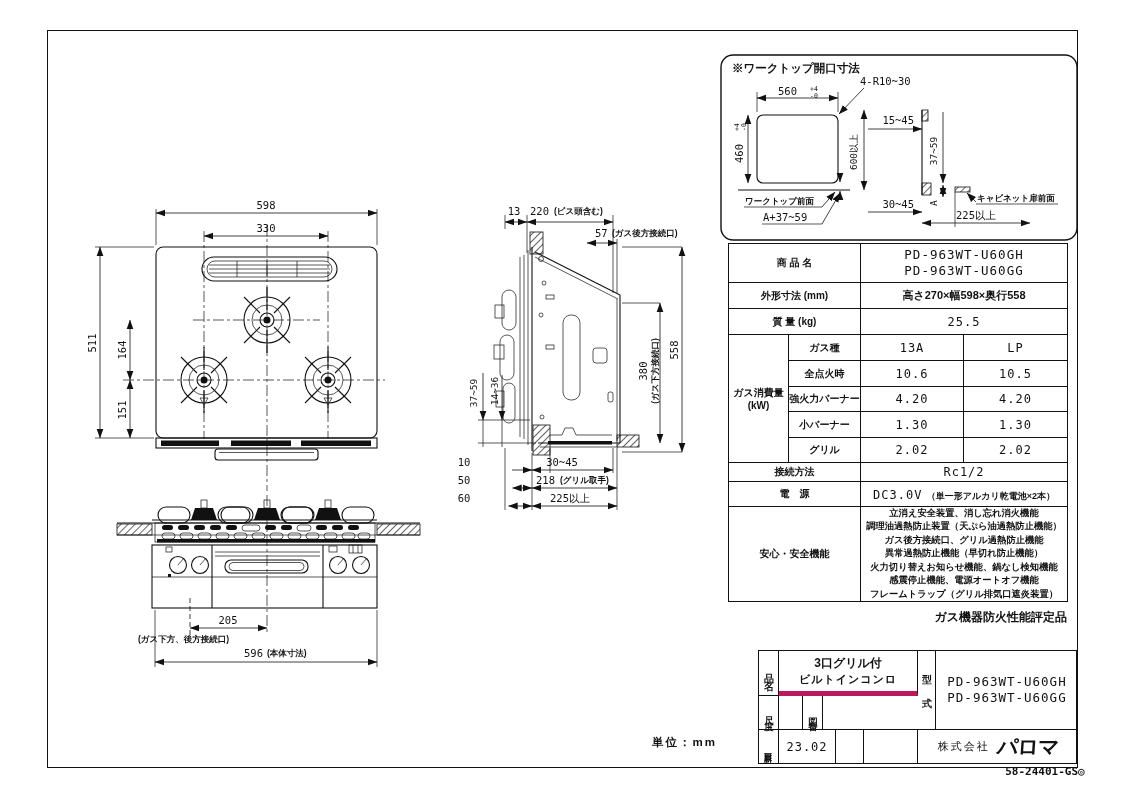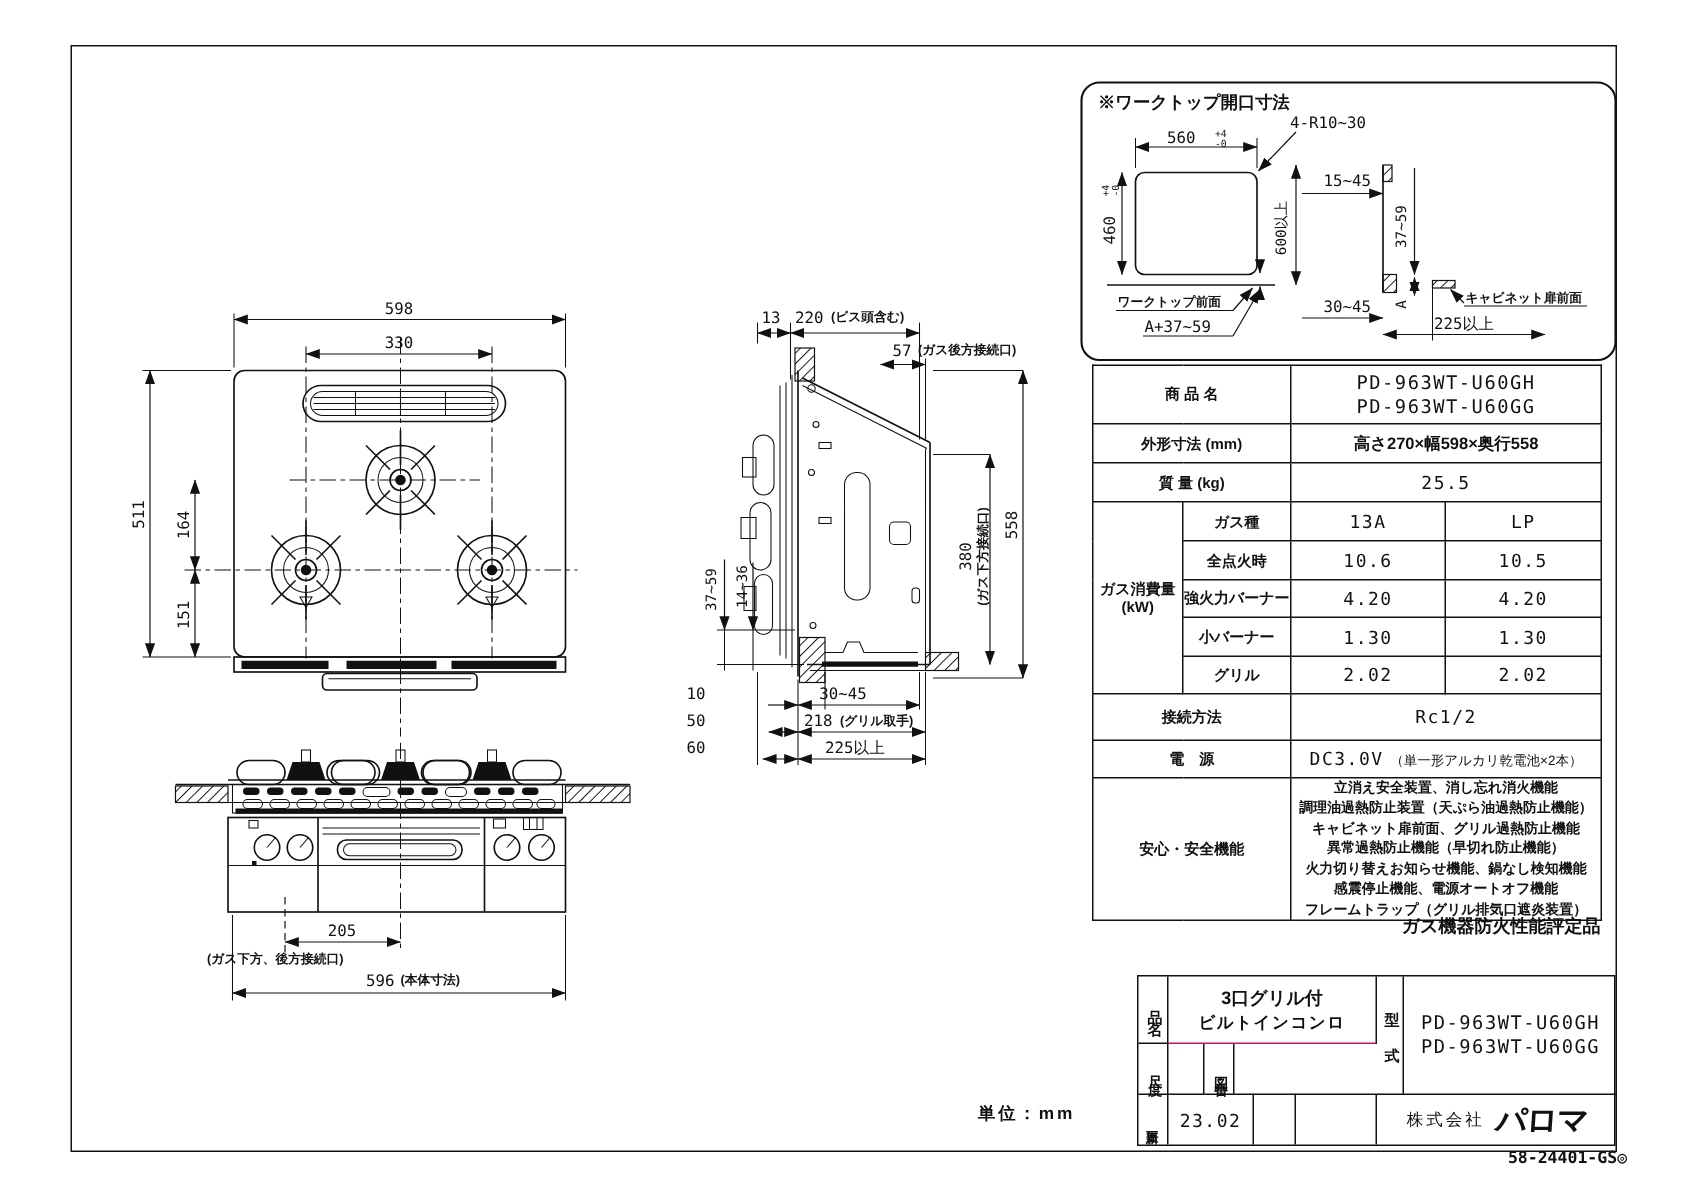--- a/index.html
+++ b/index.html
@@ -21,21 +21,21 @@
   .blk{fill:#111;stroke:none;}
   
   .spec{position:absolute;left:728px;top:243px;width:339px;border-collapse:collapse;table-layout:fixed;}
   .spec td{border:1px solid #111;padding:0;text-align:center;vertical-align:middle;overflow:hidden;}
   .spec{border:1.5px solid #111;}
   .lab{font-size:10px;font-weight:bold;}
   .mono{font-family:"DejaVu Sans Mono",monospace;font-size:12px;letter-spacing:1px;}
   .monoL{font-family:"DejaVu Sans Mono",monospace;font-size:12.5px;letter-spacing:1px;line-height:16px;}
   .mix{font-size:11px;font-weight:bold;margin-top:42px;}
   .safety{font-size:9.3px;font-weight:bold;text-align:left;line-height:13.4px;padding:2px 0 2px 6px;}
-  .pnote{font-size:9px;font-weight:normal;margin-top:36px;}
+  .pnote{font-size:9px;font-weight:bold;margin-top:36px;}
   .fire{position:absolute;left:728px;top:609px;width:339px;text-align:right;font-size:12px;font-weight:bold;}
   .notes{position:absolute;left:716px;top:624px;width:364px;font-size:8.6px;font-weight:bold;line-height:9.6px;letter-spacing:0.5px;}
   
   .tb{position:absolute;left:758px;top:650px;width:319px;height:114px;border:1.5px solid #111;box-sizing:border-box;}
   .tb .cell{position:absolute;box-sizing:border-box;display:flex;align-items:center;justify-content:center;}
   .vlab{writing-mode:vertical-rl;text-orientation:upright;font-weight:bold;}
   .unit{position:absolute;left:652px;top:735px;font-size:11.5px;font-weight:bold;letter-spacing:2px;}
   .docno{position:absolute;left:976px;top:765px;width:138px;text-align:center;
          font-family:"DejaVu Sans Mono",monospace;font-size:11px;font-weight:bold;}
   .wtbox{position:absolute;left:718px;top:52px;}
@@ -426,53 +426,53 @@
     <tr style="height:26px">
       <td class="lab">小バーナー</td>
       <td class="mono">1.30</td>
       <td class="mono">1.30</td>
     </tr>
     <tr style="height:25px">
       <td class="lab">グリル</td>
       <td class="mono">2.02</td>
       <td class="mono">2.02</td>
     </tr>
-    <tr style="height:31px">
+    <tr style="height:19px">
       <td colspan="2" class="lab">接続方法</td>
       <td colspan="2" class="mono">Rc1/2</td>
     </tr>
     <tr style="height:25px">
       <td colspan="2" class="lab">電　源</td>
       <td colspan="2">
         <span class="mono">DC3.0V</span>
         <span class="pnote">（単一形アルカリ乾電池×2本）</span>
       </td>
     </tr>
     <tr style="height:95px">
       <td colspan="2" class="lab">安心・安全機能</td>
       <td colspan="2" class="safety">
         <div>立消え安全装置、消し忘れ消火機能</div>
         <div>調理油過熱防止装置（天ぷら油過熱防止機能）</div>
-        <div>キャビネット扉前面、グリル過熱防止機能</div>
+        <div>ガス後方接続口、グリル過熱防止機能</div>
         <div>異常過熱防止機能（早切れ防止機能）</div>
         <div>火力切り替えお知らせ機能、鍋なし検知機能</div>
         <div>感震停止機能、電源オートオフ機能</div>
         <div>フレームトラップ（グリル排気口遮炎装置）</div>
       </td>
     </tr>
   </tbody>
     </table>
 
   <div class="fire">ガス機器防火性能評定品</div>
 
   <div class="tb">
     <div class="cell" style="left:0;top:0;width:20px;height:45px;border-right:1px solid #111;border-bottom:1px solid #111;">
       <span class="vlab" style="font-size:10px;letter-spacing:8px">品名</span>
     </div>
-    <div class="cell" style="left:20px;top:0;width:139px;height:45px;border-right:1px solid #111;border-bottom:1px solid #be185d;flex-direction:column;font-weight:bold;">
+    <div class="cell" style="left:20px;top:0;width:139px;height:45px;border-right:1px solid #111;border-bottom:5px solid #be185d;flex-direction:column;font-weight:bold;">
       <div style="font-size:12px">3口グリル付</div>
       <div style="font-size:11px;letter-spacing:1px">ビルトインコンロ</div>
     </div>
     <div class="cell" style="left:159px;top:0;width:18px;height:79px;border-right:1px solid #111;border-bottom:1px solid #111;">
       <span class="vlab" style="font-size:10px;letter-spacing:24px">型式</span>
     </div>
     <div class="cell" style="left:177px;top:0;width:142px;height:79px;border-bottom:1px solid #111;flex-direction:column;">
       <div class="monoL">PD-963WT-U60GH</div>
       <div class="monoL">PD-963WT-U60GG</div>
     </div>

